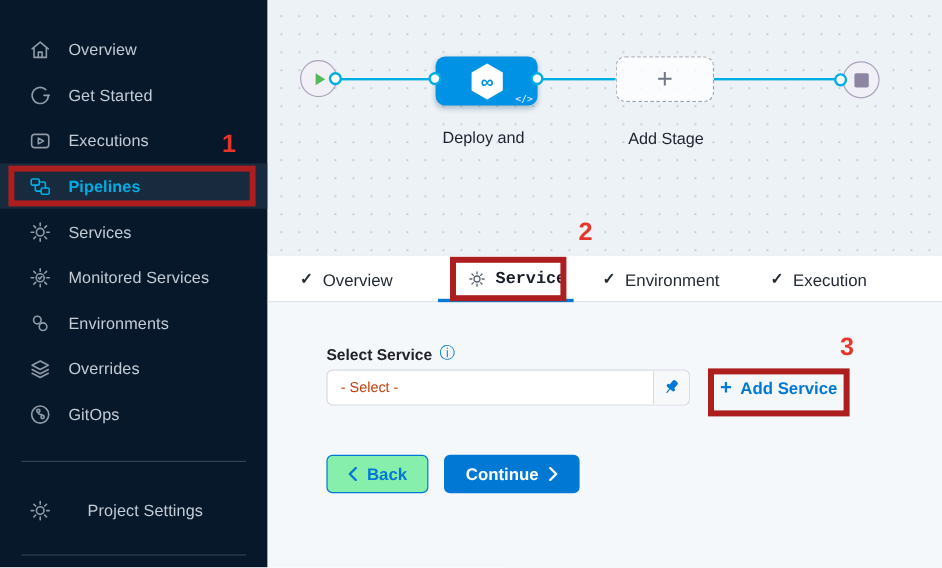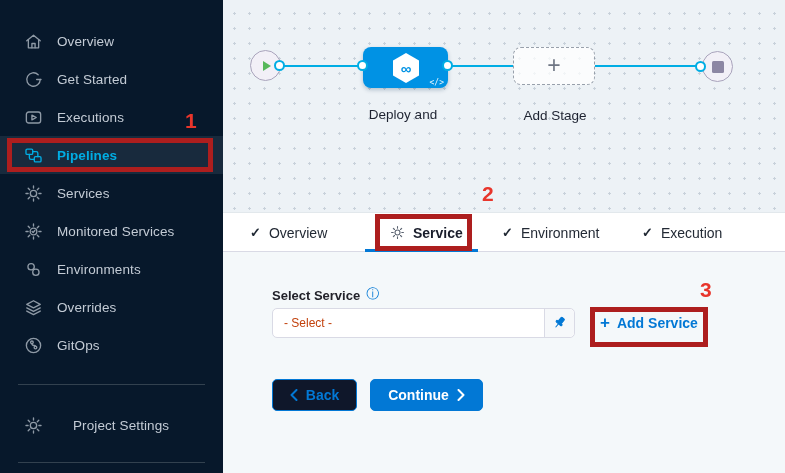--- a/index.html
+++ b/index.html
@@ -33,35 +33,35 @@
   .stage-code { position:absolute; right:4px; bottom:1px; color:#fff; font-size:8px; font-family:"DejaVu Sans Mono", monospace; opacity:.9; }
   .addstage-node { position:absolute; left:290px; top:47px; width:82px; height:38px; background:rgba(255,255,255,.75); border:1.6px dashed #98a0ab; border-radius:8px; display:flex; align-items:center; justify-content:center; cursor:pointer; }
   .plus-glyph { font-size:23px; font-weight:300; color:#6f7684; line-height:1; margin-top:-2px; }
   .stop-square { width:12px; height:12px; background:#8c86a3; border-radius:1.5px; }
   .canvas-label { position:absolute; font-size:13.5px; font-weight:500; color:#1d2230; text-align:center; line-height:21px; }
 
   
   .tabbar { height:40px; background:#ffffff; border-bottom:1px solid #d9dae5; border-top:1px solid #e2e8ec; position:relative; }
   .tab { position:absolute; top:0; height:39px; display:flex; align-items:center; gap:8px; cursor:pointer; font-size:14px; color:#232a35; }
   .tab .tcheck { font-size:13px; color:#1f2833; font-weight:bold; }
-  .tab.active { font-weight:bold; color:#191d2b; }
+  .tab.active { font-weight:bold; color:#191d2b;font-family:Liberation Mono, monospace; }
   .tab-underline { position:absolute; left:142px; bottom:-1px; width:113px; height:3px; background:#0278d5; }
 
   
   .form-area { flex:1; background:#f4f8fa; position:relative; }
   .field-label { position:absolute; left:49px; top:33px; font-size:13px; font-weight:bold; color:#22222a; display:flex; align-items:flex-end; gap:6px; }
   .info-glyph { color:#0278d5; font-size:13px; font-weight:normal; }
   .select-group { position:absolute; left:49px; top:56px; width:303px; height:30px; background:#fff; border:1px solid #d9dae5; border-radius:5px; display:flex; cursor:pointer; }
   .select-value { flex:1; display:flex; align-items:center; padding-left:11px; font-size:12px; color:#c2410c; }
   .pin-section { width:30px; background:#f6f8fa; border-left:1px solid #d9dae5; border-radius:0 5px 5px 0; display:flex; align-items:center; justify-content:center; cursor:pointer; }
   .add-service { position:absolute; left:377px; top:62px; display:flex; align-items:center; gap:7px; color:#0278d5; font-size:14px; font-weight:bold; cursor:pointer; }
   .add-service .plus { font-size:17px; font-weight:bold; line-height:1; }
   .btn-row { position:absolute; left:49px; top:127px; display:flex; gap:13px; }
   .btn { height:32px; border-radius:5px; display:flex; align-items:center; justify-content:center; gap:8px; font-size:14px; font-weight:bold; cursor:pointer; }
-  .btn-back { width:85px; background:#0f172a; border:1.5px solid #0278d5; color:#0278d5; }
+  .btn-back { width:85px; background:#86efac; border:1.5px solid #0278d5; color:#0278d5; }
   .btn-continue { width:113px; background:#0278d5; border:1.5px solid #0278d5; color:#fff; }
 
   
   .anno-box { position:absolute; border:5px solid #ad1e1e; z-index:30; pointer-events:none; }
   .anno-num { position:absolute; color:#e8352b; font-size:21px; font-weight:bold; z-index:31; line-height:1; pointer-events:none; }
 </style>
 </head>
 <body>
 
 <div class="app">

